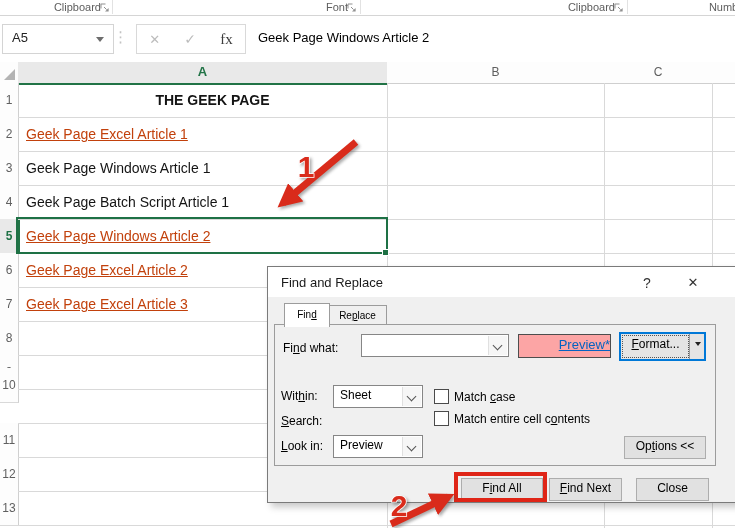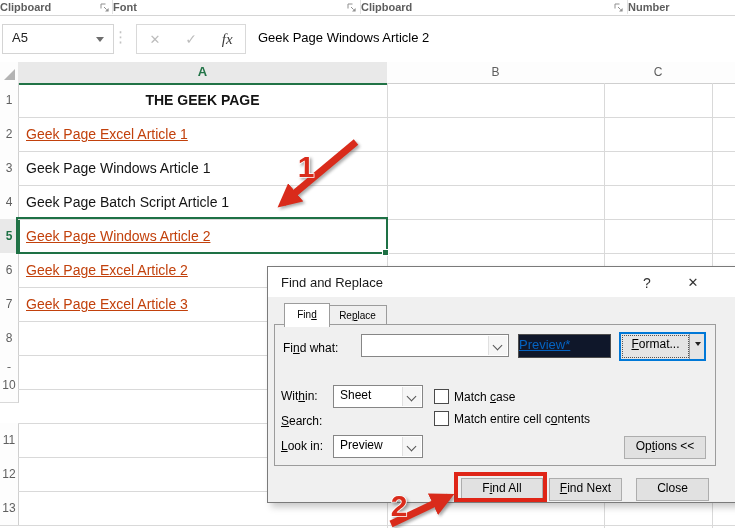--- a/index.html
+++ b/index.html
@@ -2,54 +2,54 @@
 <html><head>
 <meta charset="utf-8">
 <style>
   html,body{margin:0;padding:0;background:#fff;}
   .stage{position:relative;width:735px;height:528px;overflow:hidden;background:#fff;
          font-family:"Liberation Sans",sans-serif;-webkit-font-smoothing:antialiased;}
   .abs{position:absolute;box-sizing:border-box;}
 
   
   .ribbon{left:0;top:0;width:735px;height:16px;background:#fff;border-bottom:1px solid #d5d5d5;}
-  .rgroup{position:absolute;top:0;height:15px;font-size:11px;color:#5e5e5e;text-align:left;line-height:15px;font-weight:bold;}
+  .rgroup{position:absolute;top:0;height:15px;font-size:11px;color:#5e5e5e;text-align:right;line-height:15px;}
   .rsep{position:absolute;top:0;width:1px;height:14px;background:#e2e2e2;}
   .launcher{position:absolute;top:3px;width:10px;height:10px;}
 
   
   .fbar{left:0;top:17px;width:735px;height:40px;background:#fff;}
   .name-box{position:absolute;left:2px;top:7px;width:101px;height:28px;border:1px solid #d4d4d4;background:#fff;
             font-size:13px;color:#222;line-height:26px;padding-left:9px;}
   .nb-caret{position:absolute;right:9px;top:12px;width:0;height:0;border-left:4px solid transparent;
             border-right:4px solid transparent;border-top:5px solid #6d6d6d;}
   .grip{position:absolute;left:113px;top:10px;color:#c3c3c3;font-size:15px;line-height:20px;}
   .fx-box{position:absolute;left:136px;top:7px;width:108px;height:28px;border:1px solid #d9d9d9;background:#fff;
           display:flex;align-items:center;justify-content:space-around;}
   .fx-cancel{color:#bcbcbc;font-size:13px;}
   .fx-enter{color:#bcbcbc;font-size:14px;}
-  .fx-fx{font-family:"Liberation Serif",serif;font-style:italic;font-size:15px;color:#3c3c3c;text-align:right;}
+  .fx-fx{font-family:"Liberation Serif",serif;font-size:15px;color:#3c3c3c;text-align:right;}
   .formula-text{position:absolute;left:258px;top:7px;height:28px;line-height:28px;font-size:13px;color:#000;}
 
   
   .col-hdr{position:absolute;top:62px;height:21px;background:#fdfdfd;border-right:1px solid #d8d8d8;
            border-bottom:1px solid #cfcfcf;font-size:12px;color:#5f5f5f;text-align:center;line-height:20px;}
   .col-hdr.sel{background:#e9e9e9;border-bottom:2px solid #217346;color:#217346;font-weight:bold;font-size:13px;}
   .corner{position:absolute;left:0;top:62px;width:18px;height:21px;background:#fdfdfd;
           border-right:1px solid #d8d8d8;border-bottom:1px solid #cfcfcf;}
   .corner-tri{position:absolute;right:3px;bottom:3px;width:0;height:0;
               border-bottom:11px solid #b4b4b4;border-left:11px solid transparent;}
   .row-hdr{position:absolute;left:0;width:18px;height:34px;background:#fdfdfd;border-right:1px solid #d0d0d0;
            border-bottom:1px solid #d9d9d9;font-size:12px;color:#5f5f5f;text-align:center;line-height:34px;}
   .row-hdr.sel{background:#e9e9e9;color:#1f7246;font-weight:bold;border-right:2px solid #217346;}
   .hline{position:absolute;left:18px;width:717px;height:1px;background:#d9d9d9;}
   .vline{position:absolute;top:83px;width:1px;height:445px;background:#d9d9d9;}
   .cell{position:absolute;left:18px;width:369px;height:34px;font-size:14px;color:#141414;
         display:flex;align-items:center;padding-left:8px;white-space:nowrap;}
-  .cell.title{justify-content:center;font-weight:bold;padding-left:0;}
+  .cell.title{justify-content:center;font-weight:bold;padding-left:0;margin-left:10px;}
   .cell.link{color:#c2410c;text-decoration:underline;}
   .sel-border{left:16px;top:217px;width:372px;height:37px;border:2px solid #1e7145;z-index:2;}
   .fill-handle{left:382px;top:249px;width:7px;height:7px;background:#1e7145;border:1px solid #fff;z-index:3;}
 
   
   .dialog{left:267px;top:266px;width:498px;height:237px;background:#f0f0f0;border:1px solid #7a7a7a;
           box-shadow:4px 4px 7px rgba(0,0,0,.22);z-index:5;font-size:12px;color:#000;}
   .dlg-titlebar{position:absolute;left:0;top:0;width:100%;height:30px;background:#fff;}
   .dlg-title{position:absolute;left:13px;top:8px;font-size:13px;color:#1a1a1a;}
   .dlg-help{position:absolute;left:370px;top:7px;width:18px;height:18px;text-align:center;font-size:14px;color:#333;line-height:18px;}
@@ -57,22 +57,22 @@
   .tab{position:absolute;border:1px solid #9c9c9c;background:#f0f0f0;text-align:center;font-size:10px;}
   .tab.active{left:16px;top:36px;width:44px;height:23px;background:#fff;border-bottom:none;line-height:22px;z-index:2;}
   .tab.inactive{left:60px;top:38px;width:57px;height:20px;line-height:19px;}
   .tab-page{position:absolute;left:6px;top:57px;width:440px;height:140px;border:1px solid #9c9c9c;background:#f0f0f0;}
   .dlg-label{position:absolute;font-size:12px;color:#000;}
   .combo{position:absolute;background:#fff;border:1px solid #868686;}
   .combo .val{position:absolute;left:6px;top:0;line-height:19px;font-size:12px;}
   .dd-arrow{position:absolute;right:1px;top:1px;bottom:1px;width:18px;background:#f6f6f6;border-left:1px solid #e0e0e0;}
   .chev{position:absolute;right:6px;top:6px;width:6px;height:6px;border-right:1.6px solid #555;
         border-bottom:1.6px solid #555;transform:rotate(45deg);}
-  .preview-box{position:absolute;left:250px;top:67px;width:91px;height:22px;background:#0f172a;border:1px solid #4d4d4d;
-               text-align:left;line-height:20px;}
+  .preview-box{position:absolute;left:250px;top:67px;width:91px;height:22px;background:#fca5a5;border:1px solid #4d4d4d;
+               text-align:right;line-height:20px;}
   .preview-box span{color:#0563c1;text-decoration:underline;font-size:13px;}
   .format-btn{position:absolute;left:351px;top:65px;width:83px;height:25px;border:2px solid #0078d7;background:#e4e4e4;}
   .fmt-text{position:absolute;left:1px;top:1px;right:15px;bottom:1px;border:1px dotted #555;
             text-align:center;line-height:17px;font-size:12px;}
   .fmt-split{position:absolute;right:0;top:0;bottom:0;width:14px;border-left:1px solid #9a9a9a;}
   .fmt-tri{position:absolute;right:3px;top:8px;width:0;height:0;border-left:3.5px solid transparent;
            border-right:3.5px solid transparent;border-top:4px solid #222;}
   .checkbox{position:absolute;width:13px;height:13px;background:#fff;border:1px solid #4a4a4a;}
   .btn{position:absolute;height:21px;background:#e1e1e1;border:1px solid #adadad;text-align:center;
        line-height:19px;font-size:12px;color:#000;}

